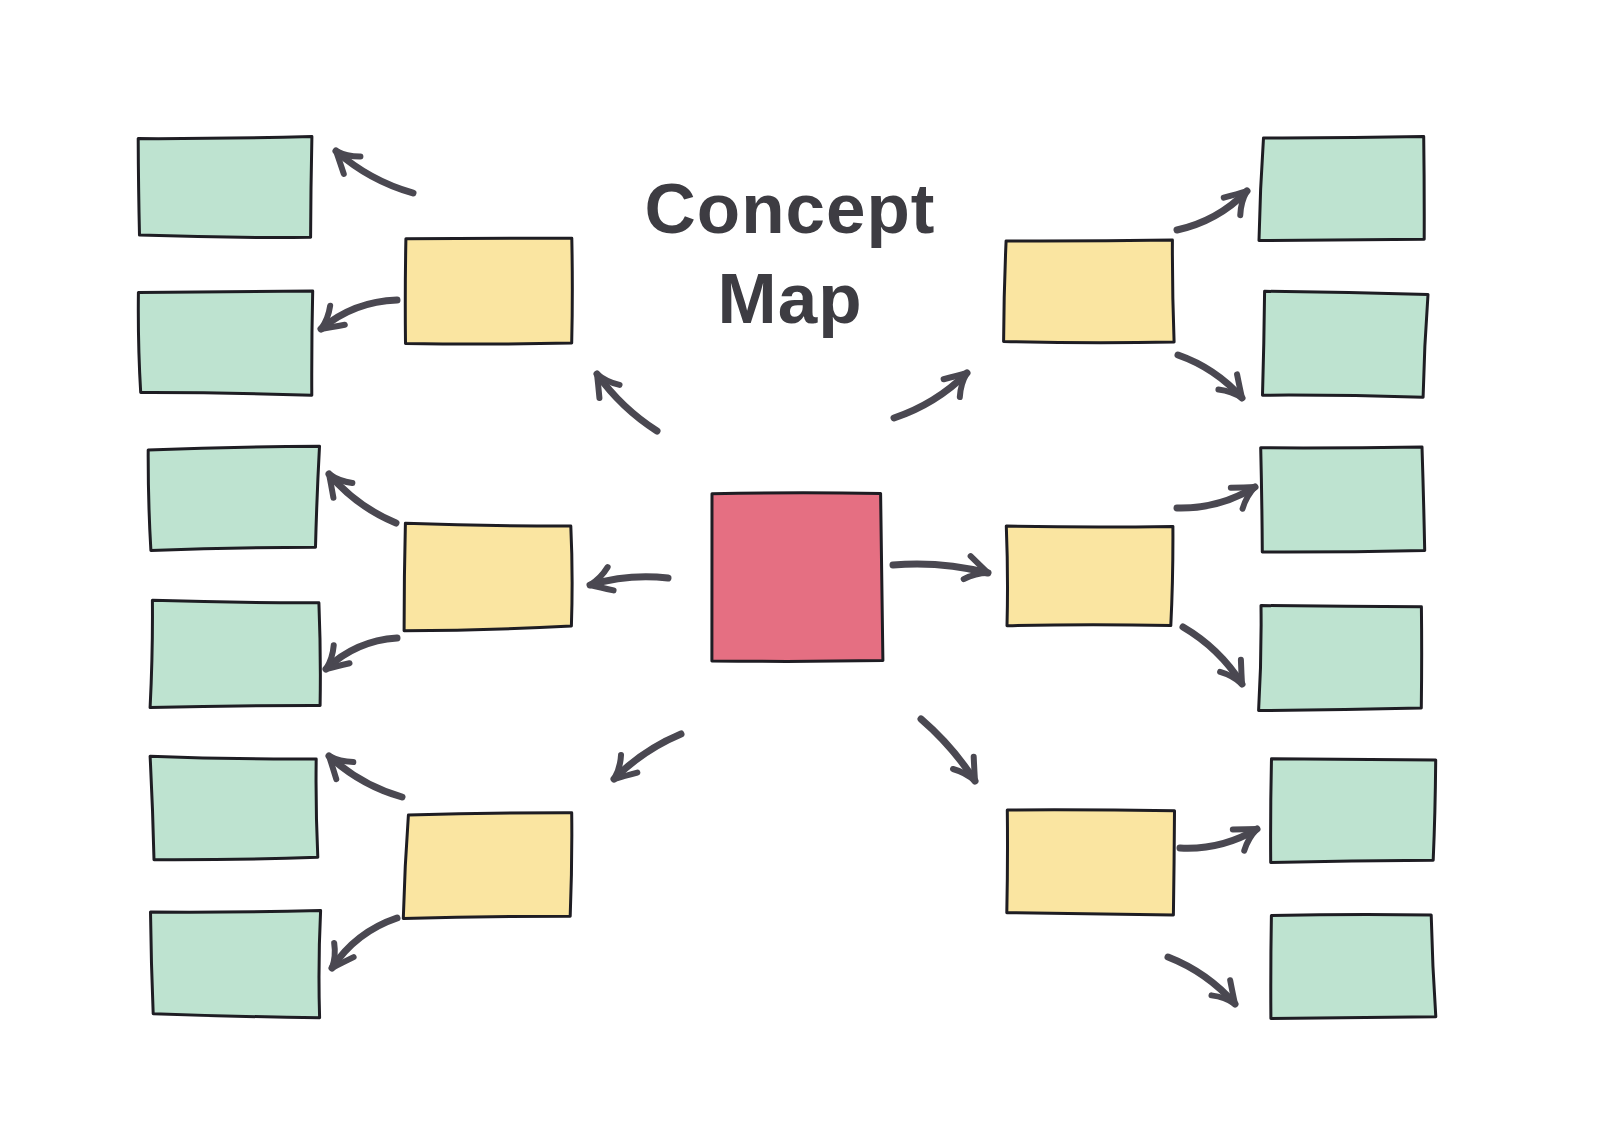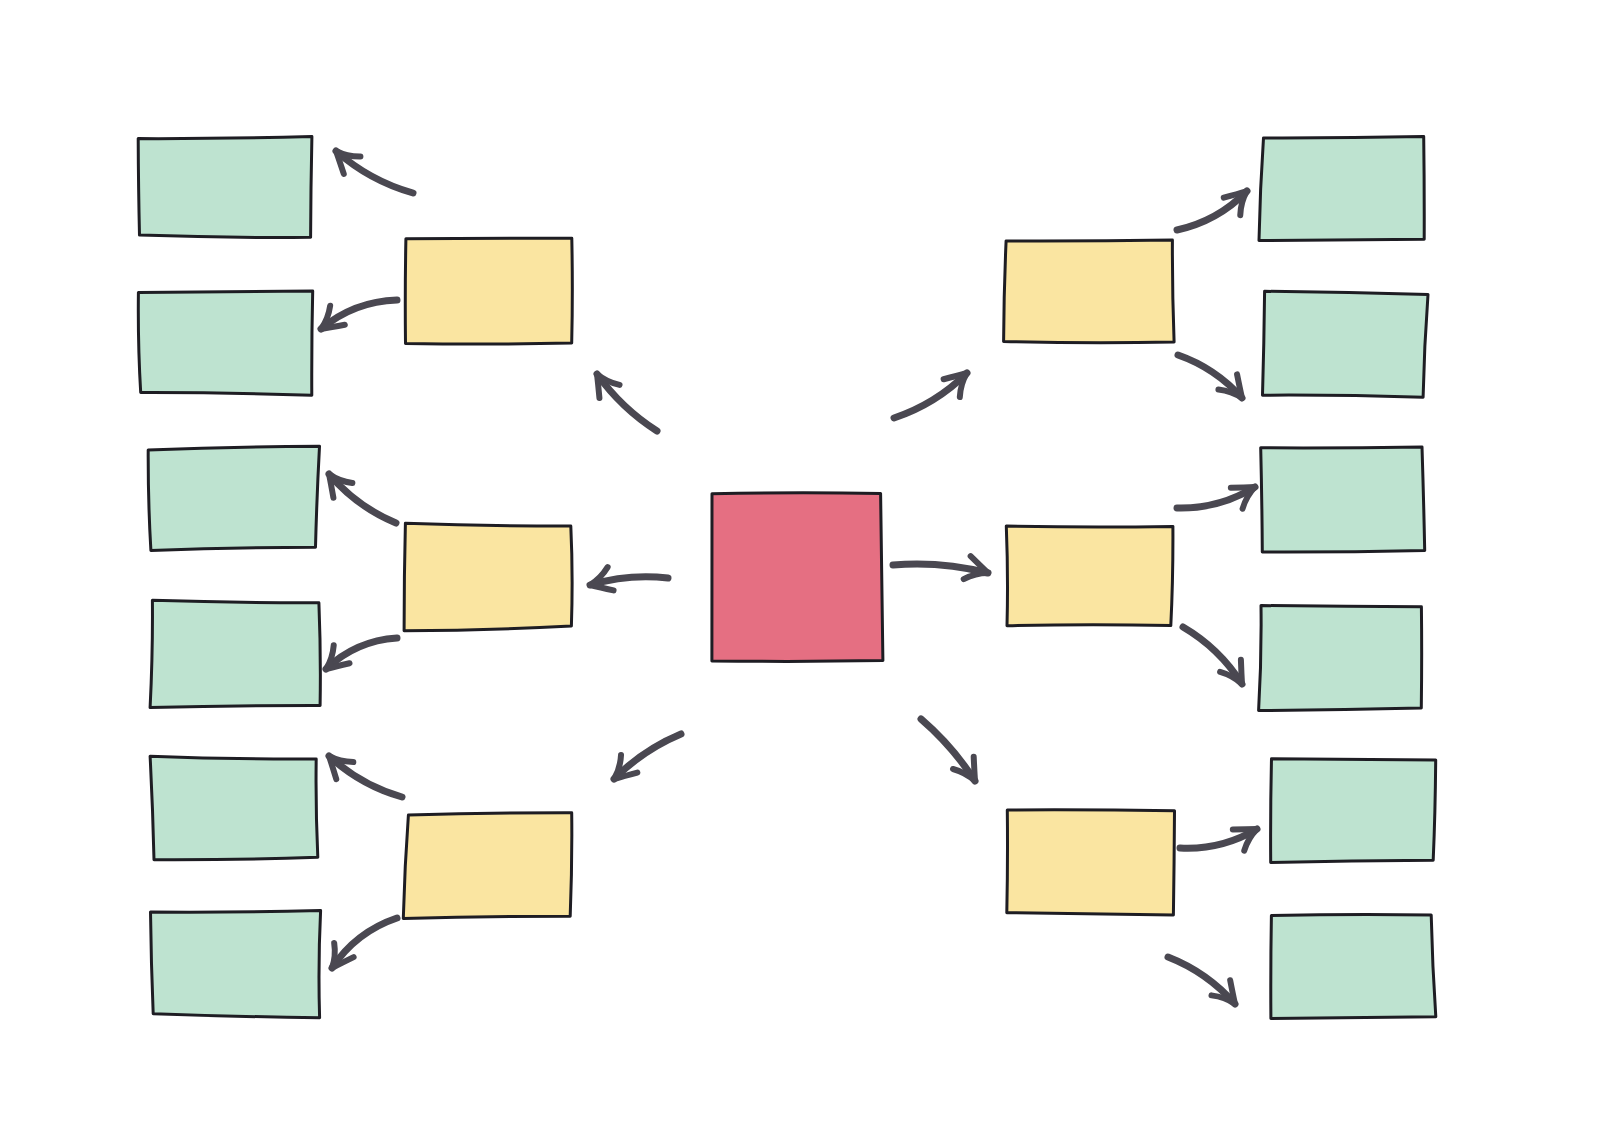--- a/index.html
+++ b/index.html
@@ -74,15 +74,17 @@
         <path d="M1263.5 137.9 Q1345.1 138.1 1423.7 136.6 Q1424.4 187.9 1424.2 239.2 Q1343.2 239.7 1259.0 240.5 Q1260.0 189.4 1263.5 137.9 Z" fill="#BEE3D0" stroke="#1E1D23" stroke-width="3" stroke-linejoin="round"></path>
         <path d="M1264.6 291.3 Q1345.8 292.4 1428.0 294.5 Q1424.2 346.3 1423.1 397.2 Q1341.5 394.7 1262.5 395.2 Q1264.0 344.4 1264.6 291.3 Z" fill="#BEE3D0" stroke="#1E1D23" stroke-width="3" stroke-linejoin="round"></path>
         <path d="M1260.7 447.8 Q1341.4 448.3 1422.0 446.9 Q1423.7 500.3 1424.7 550.4 Q1344.4 552.3 1262.3 552.0 Q1262.0 501.3 1260.7 447.8 Z" fill="#BEE3D0" stroke="#1E1D23" stroke-width="3" stroke-linejoin="round"></path>
         <path d="M1261.0 605.5 Q1342.1 606.6 1421.4 606.7 Q1422.0 656.3 1421.3 708.0 Q1338.0 709.9 1258.6 710.6 Q1261.7 658.1 1261.0 605.5 Z" fill="#BEE3D0" stroke="#1E1D23" stroke-width="3" stroke-linejoin="round"></path>
         <path d="M1271.5 758.7 Q1354.4 759.5 1435.7 760.0 Q1435.3 812.1 1433.2 860.3 Q1351.2 860.7 1270.7 862.5 Q1270.3 809.7 1271.5 758.7 Z" fill="#BEE3D0" stroke="#1E1D23" stroke-width="3" stroke-linejoin="round"></path>
         <path d="M1271.4 915.5 Q1352.7 913.9 1431.2 915.0 Q1432.4 966.7 1435.8 1016.7 Q1352.5 1017.4 1270.9 1018.4 Q1270.5 966.4 1271.4 915.5 Z" fill="#BEE3D0" stroke="#1E1D23" stroke-width="3" stroke-linejoin="round"></path>
       </g>
   </svg>
 
   <div class="title" style="color: rgb(61, 60, 66);">
+    <div>Concept</div>
+    <div>Map</div>
   </div>
 
 </div>
 
 </body></html>

